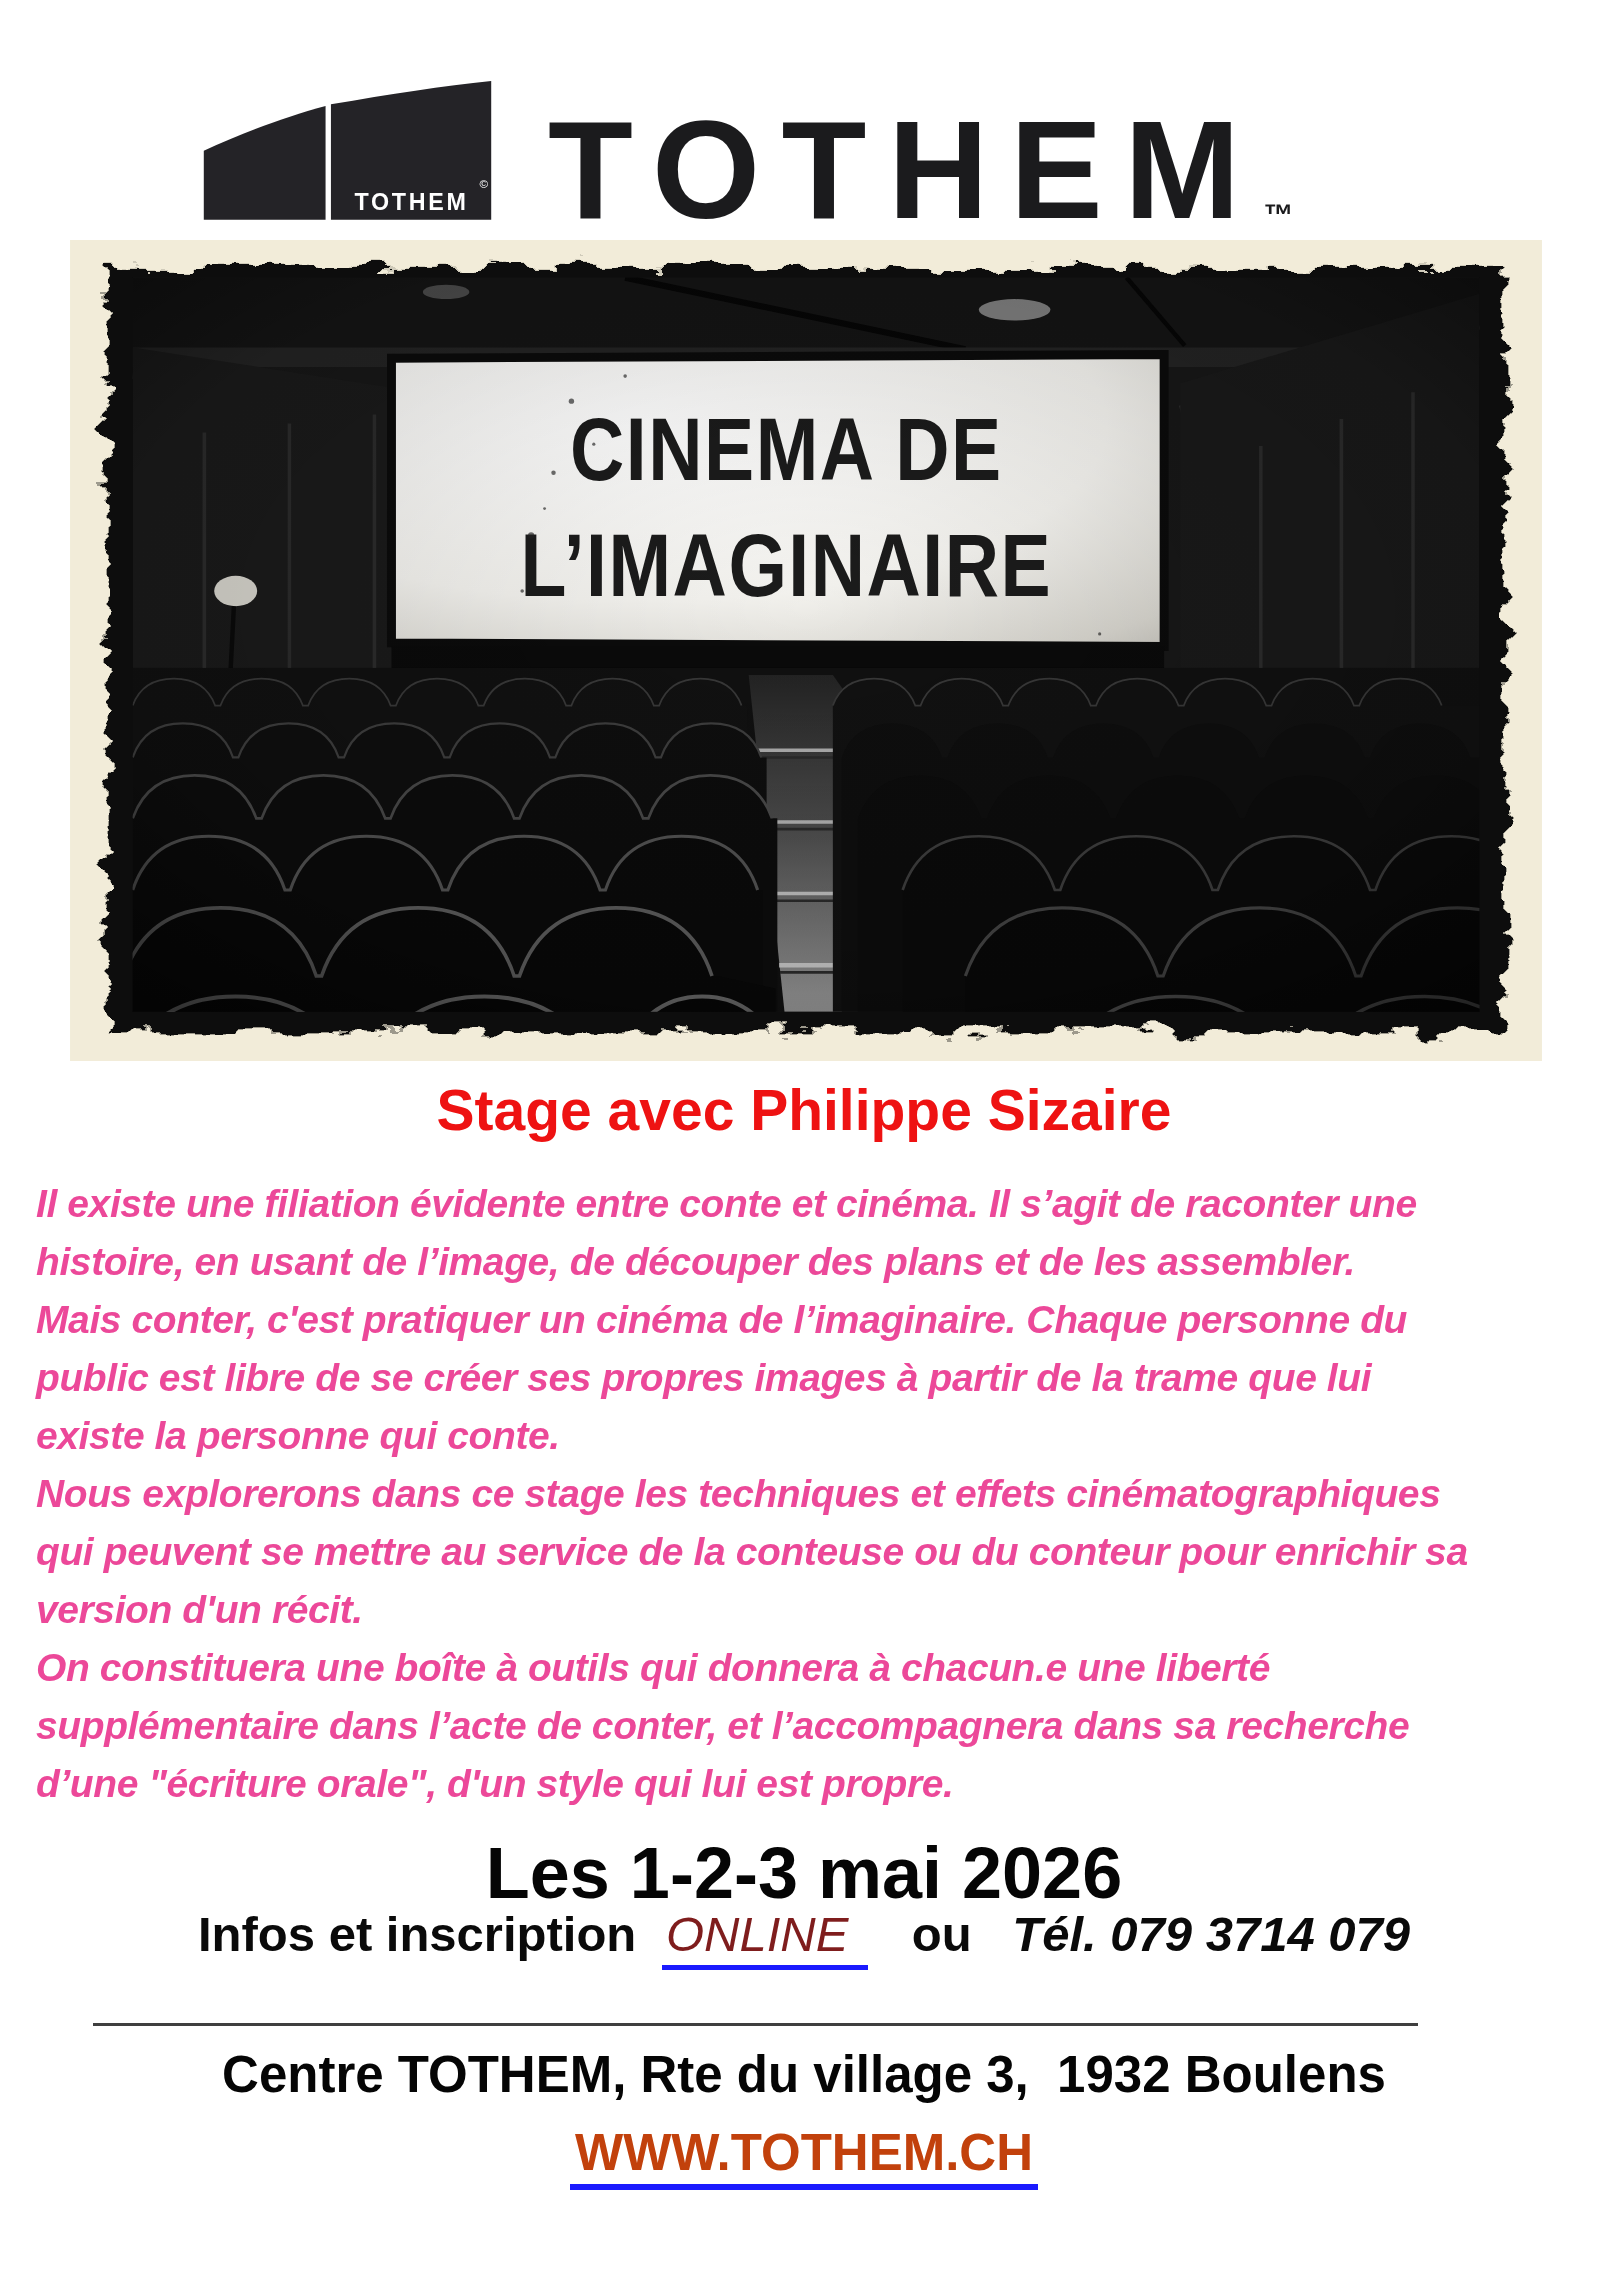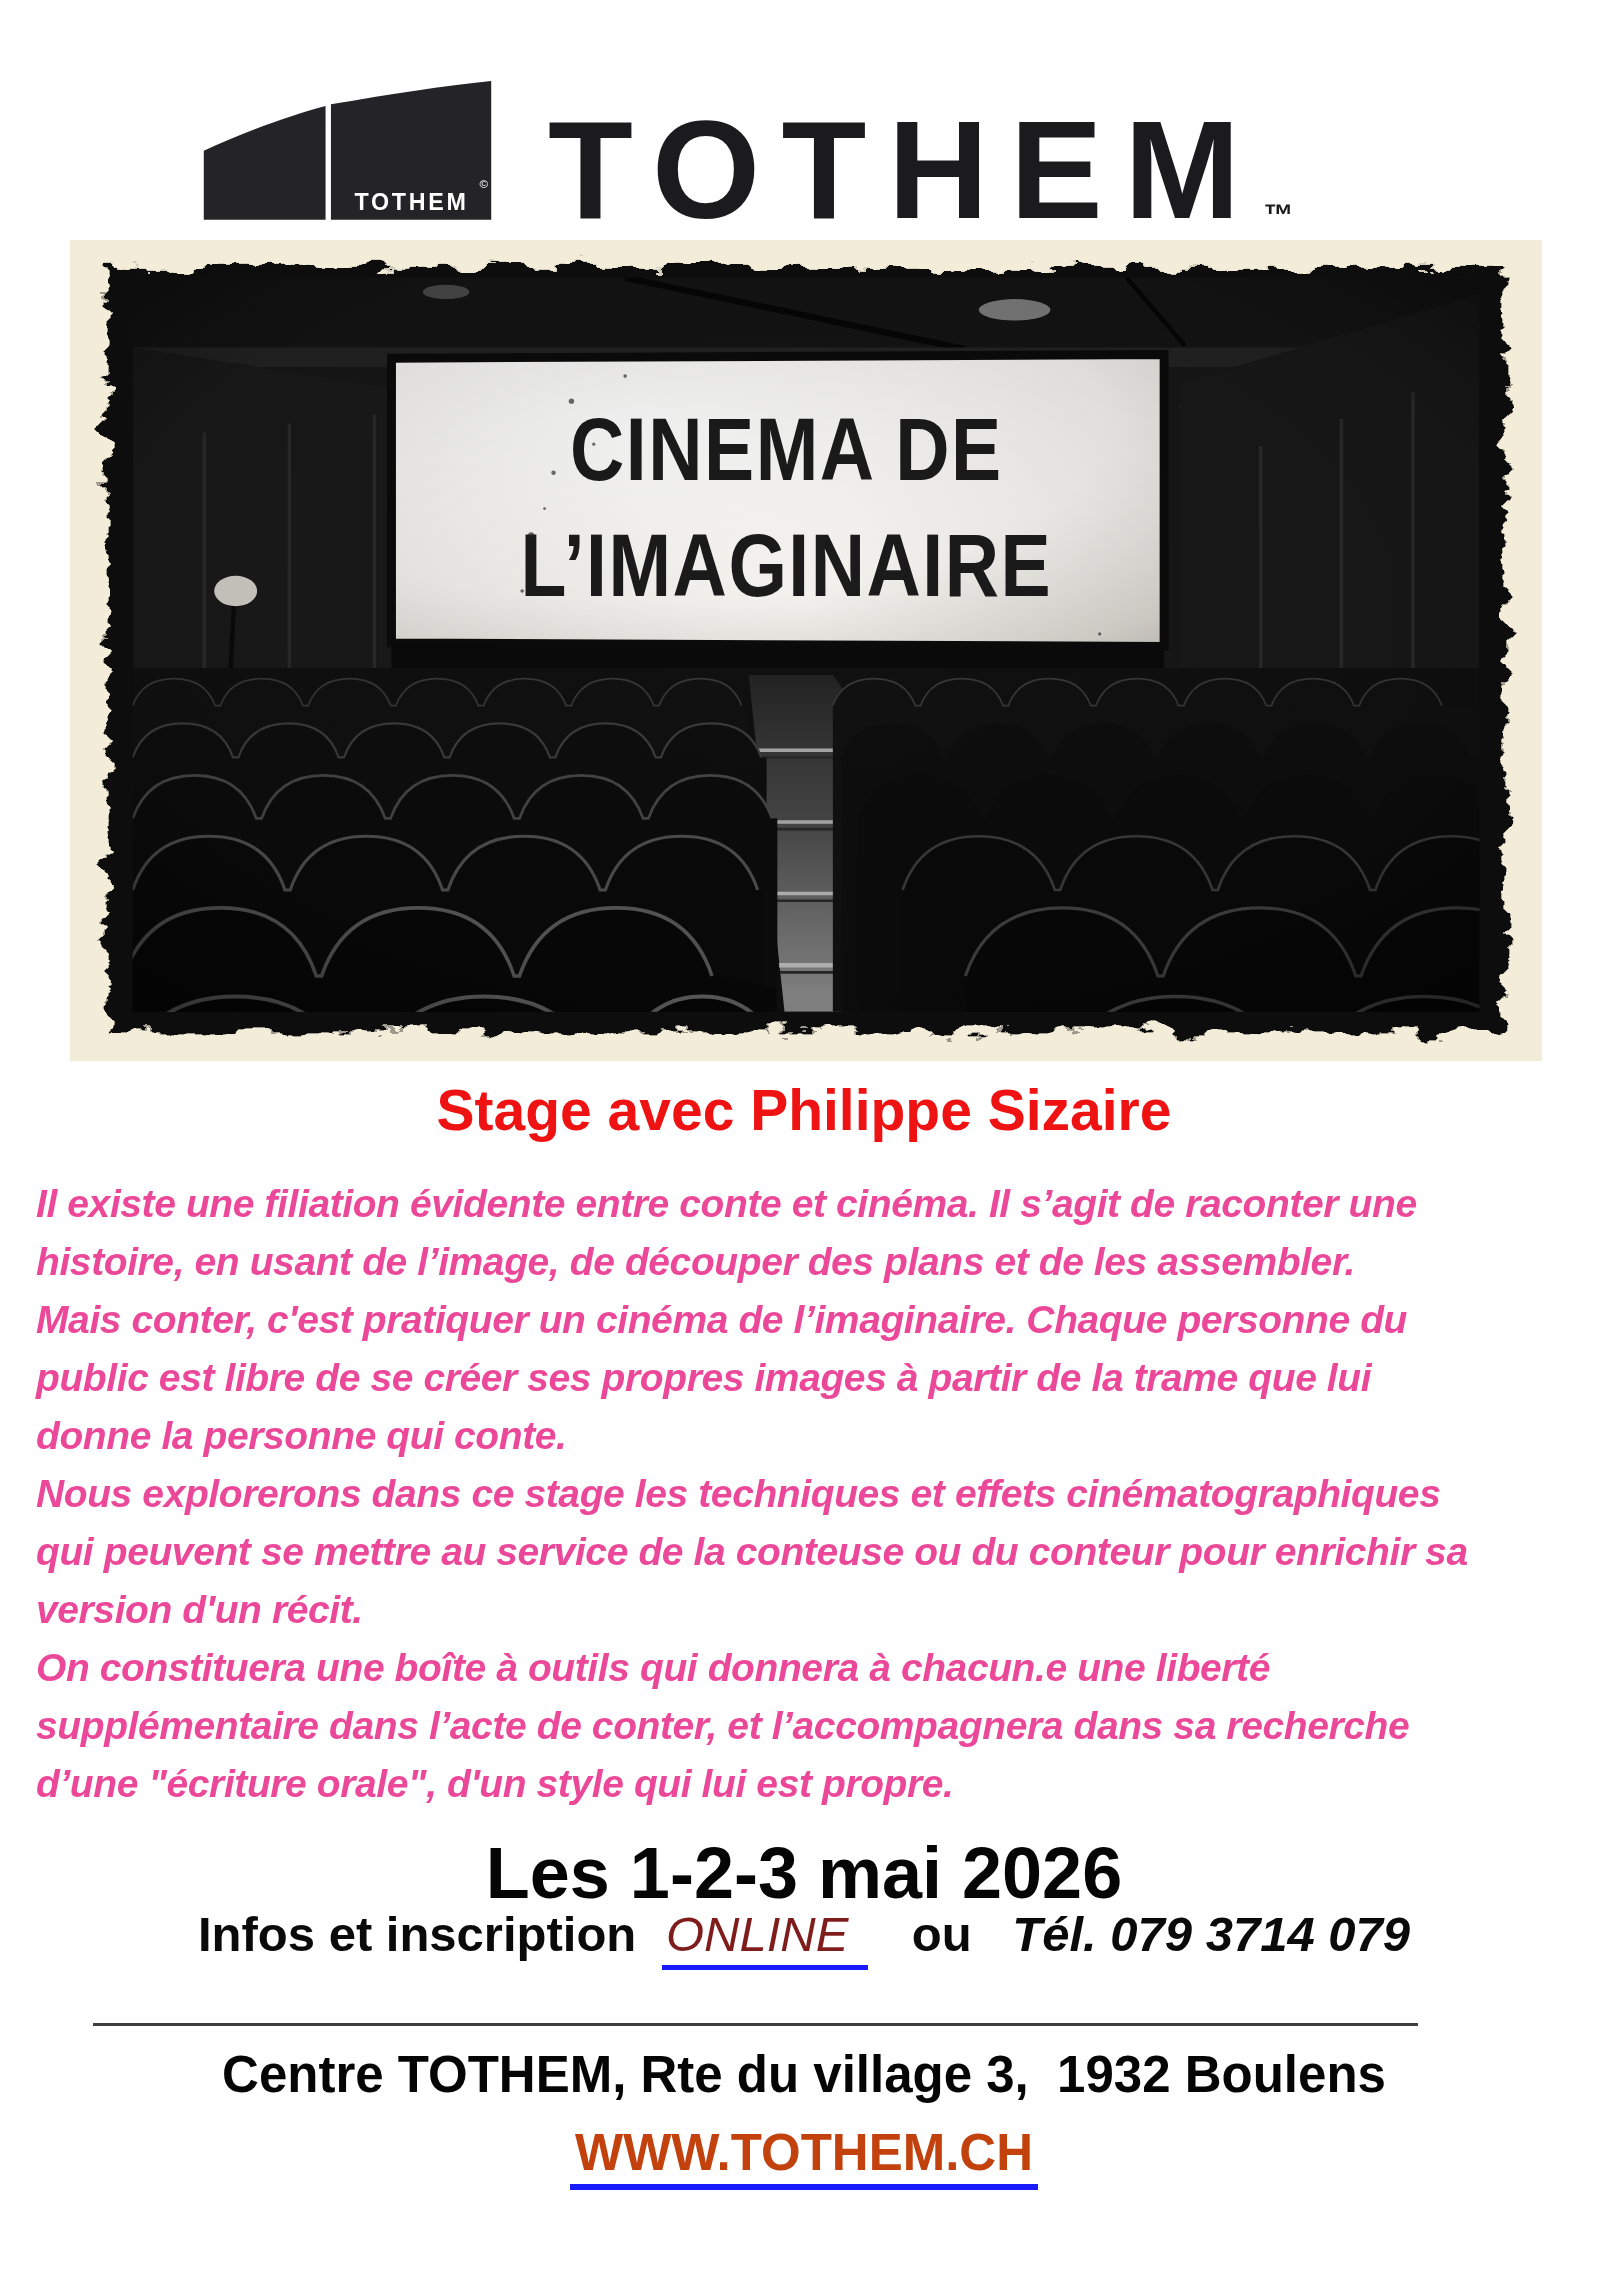--- a/index.html
+++ b/index.html
@@ -195,21 +195,21 @@
     </svg>
   </div>
 
   <div class="stage-title">Stage avec Philippe Sizaire</div>
 
   <div class="body-text">
     <div class="ln">Il existe une filiation évidente entre conte et cinéma. Il s’agit de raconter une</div>
     <div class="ln">histoire, en usant de l’image, de découper des plans et de les assembler.</div>
     <div class="ln">Mais conter, c'est pratiquer un cinéma de l’imaginaire. Chaque personne du</div>
     <div class="ln">public est libre de se créer ses propres images à partir de la trame que lui</div>
-    <div class="ln">donne la personne qui conte.</div>
+    <div class="ln">existe la personne qui conte.</div>
     <div class="ln">Nous explorerons dans ce stage les techniques et effets cinématographiques</div>
     <div class="ln">qui peuvent se mettre au service de la conteuse ou du conteur pour enrichir sa</div>
     <div class="ln">version d'un récit.</div>
     <div class="ln">On constituera une boîte à outils qui donnera à chacun.e une liberté</div>
     <div class="ln">supplémentaire dans l’acte de conter, et l’accompagnera dans sa recherche</div>
     <div class="ln">d’une "écriture orale", d'un style qui lui est propre.</div>
   </div>
 
   <div class="date-line">Les 1-2-3 mai 2026</div>
 

